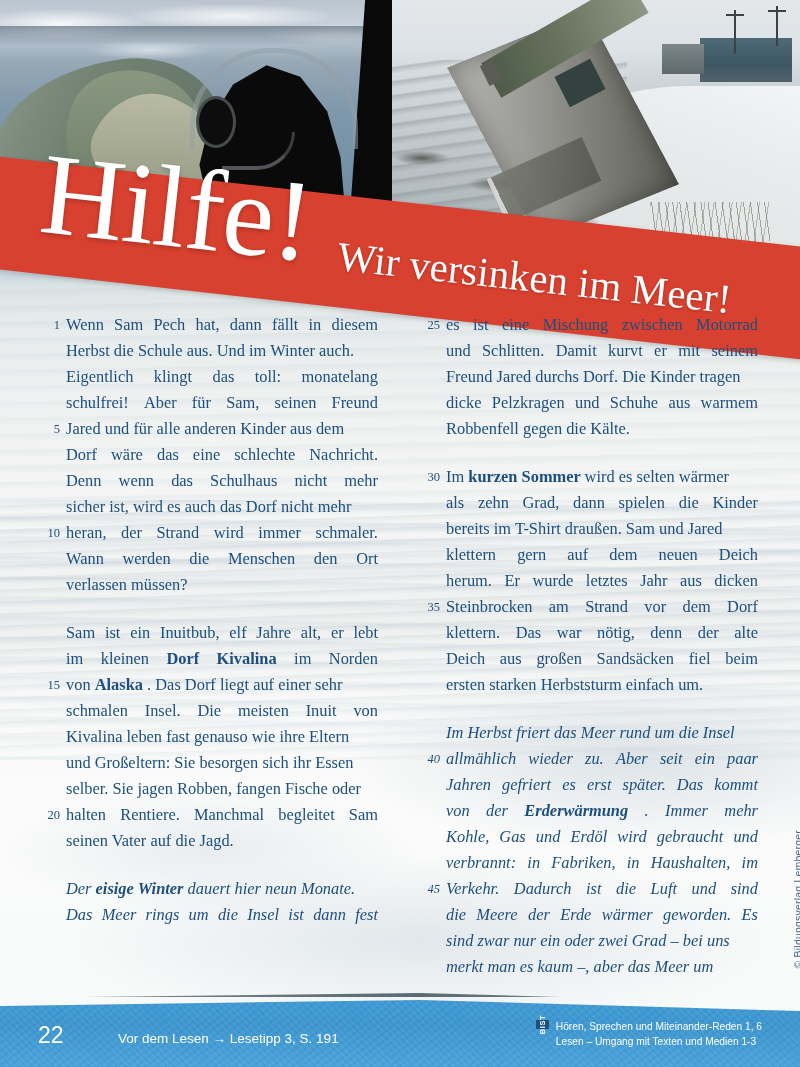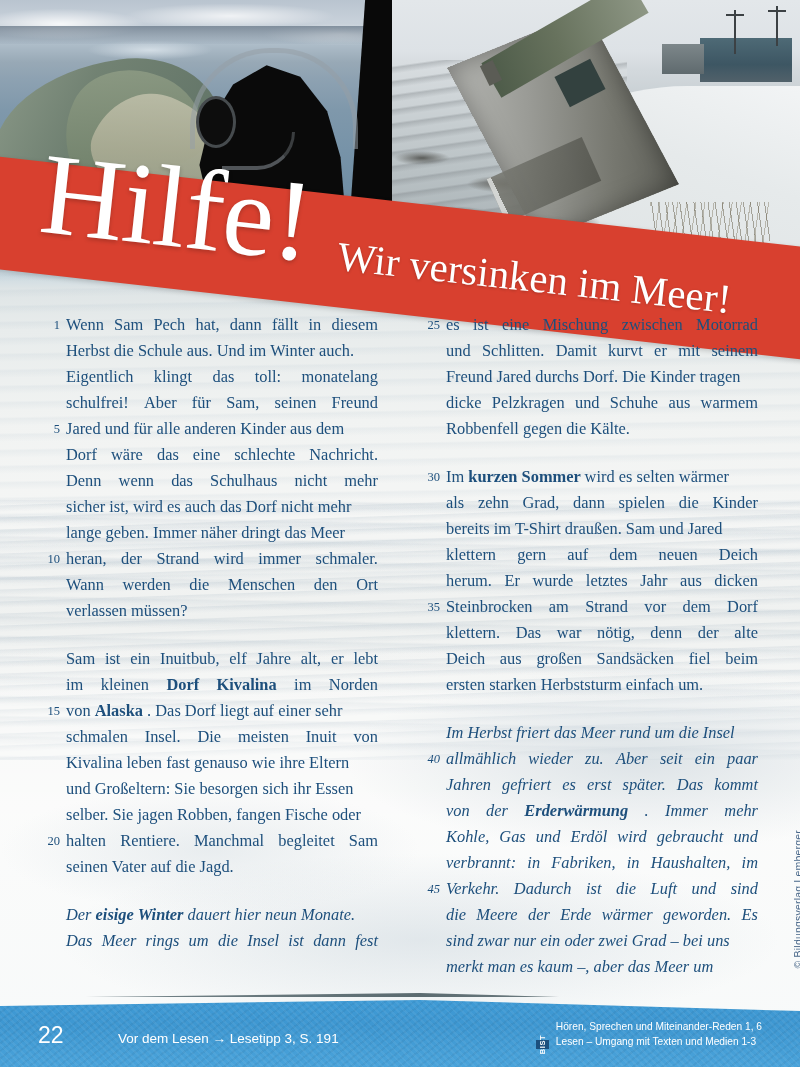--- a/index.html
+++ b/index.html
@@ -500,21 +500,21 @@
     font-family: "Liberation Sans", sans-serif;
     font-size: 13.5px;
     color: #ffffff;
     white-space: nowrap;
   }
   .bist-block {
     position: absolute;
     right: 38px;
     bottom: 18px;
     display: flex;
-    align-items: flex-end;
+    align-items: flex-start;
     gap: 7px;
   }
   .bist-tag {
     width: 13px;
     background: #1b4f7e;
     display: flex;
     align-items: center;
     justify-content: center;
   }
   .bist-tag span {
@@ -623,21 +623,20 @@
           </span>
           <span class="line j">
             <span>Denn</span>
             <span>wenn</span>
             <span>das</span>
             <span>Schulhaus</span>
             <span>nicht</span>
             <span>mehr</span>
           </span>
           <span class="line"><span><span>sicher </span><span>ist, </span><span>wird </span><span>es </span><span>auch </span><span>das </span><span>Dorf </span><span>nicht </span><span>mehr</span></span></span>
-          <span class="line"><span><span>lange </span><span>geben. </span><span>Immer </span><span>näher </span><span>dringt </span><span>das </span><span>Meer</span></span></span>
           <span class="line j">
             <span class="lnum">10</span>
             <span>heran,</span>
             <span>der</span>
             <span>Strand</span>
             <span>wird</span>
             <span>immer</span>
             <span>schmaler.</span>
           </span>
           <span class="line j">

